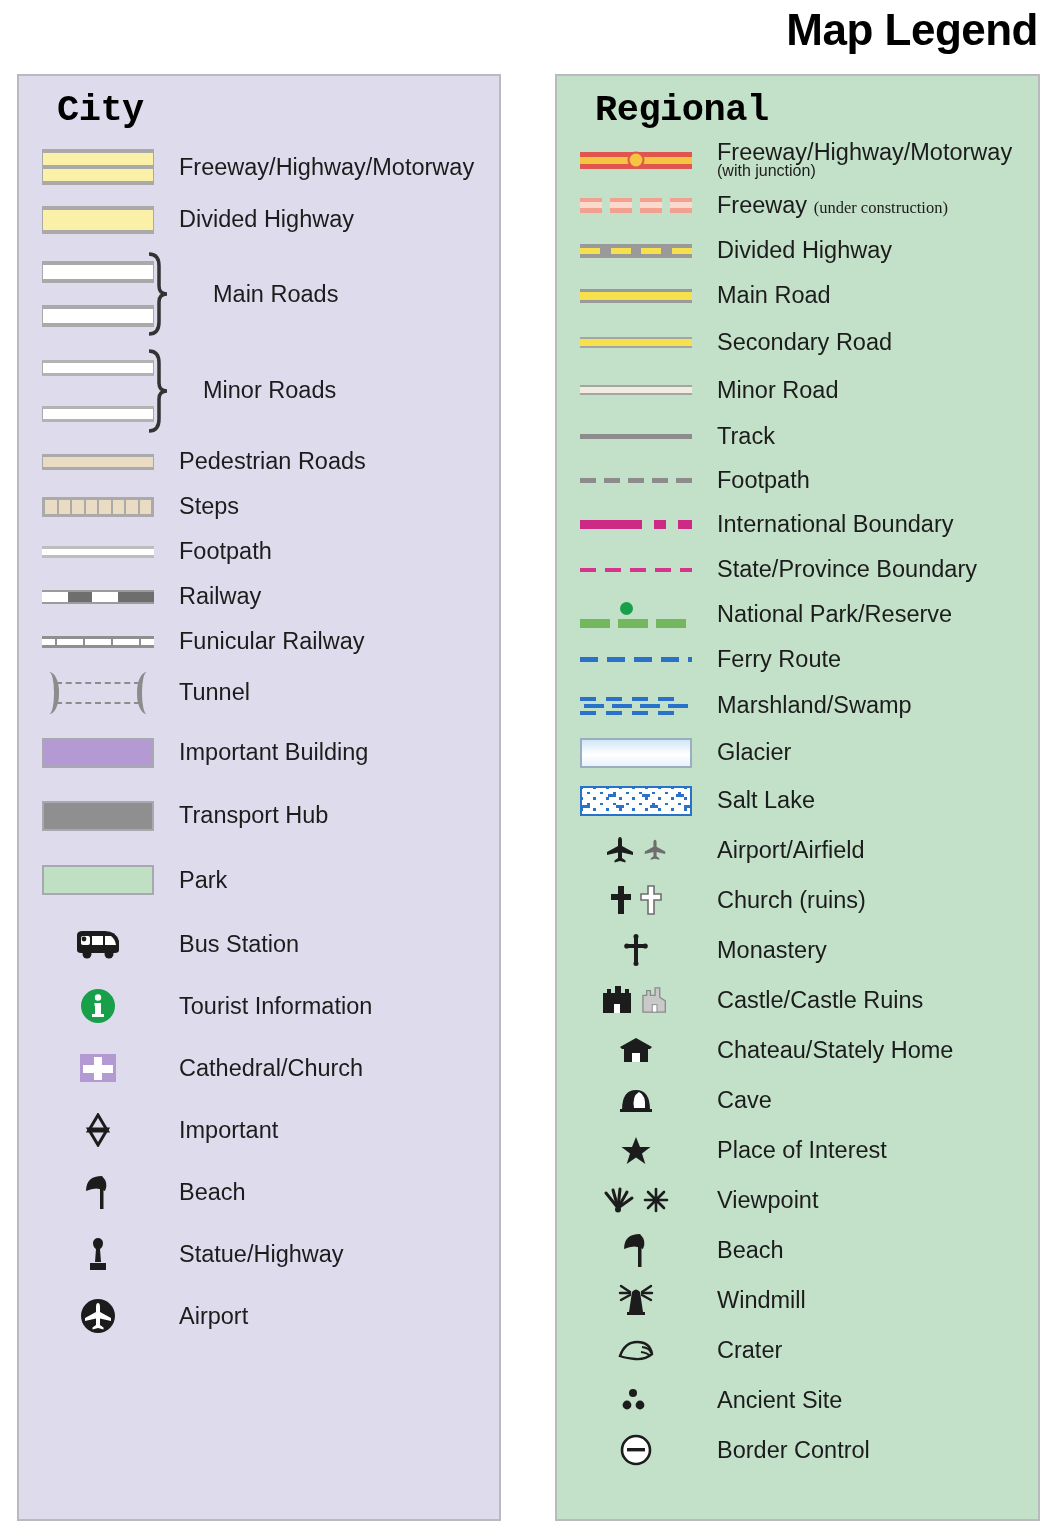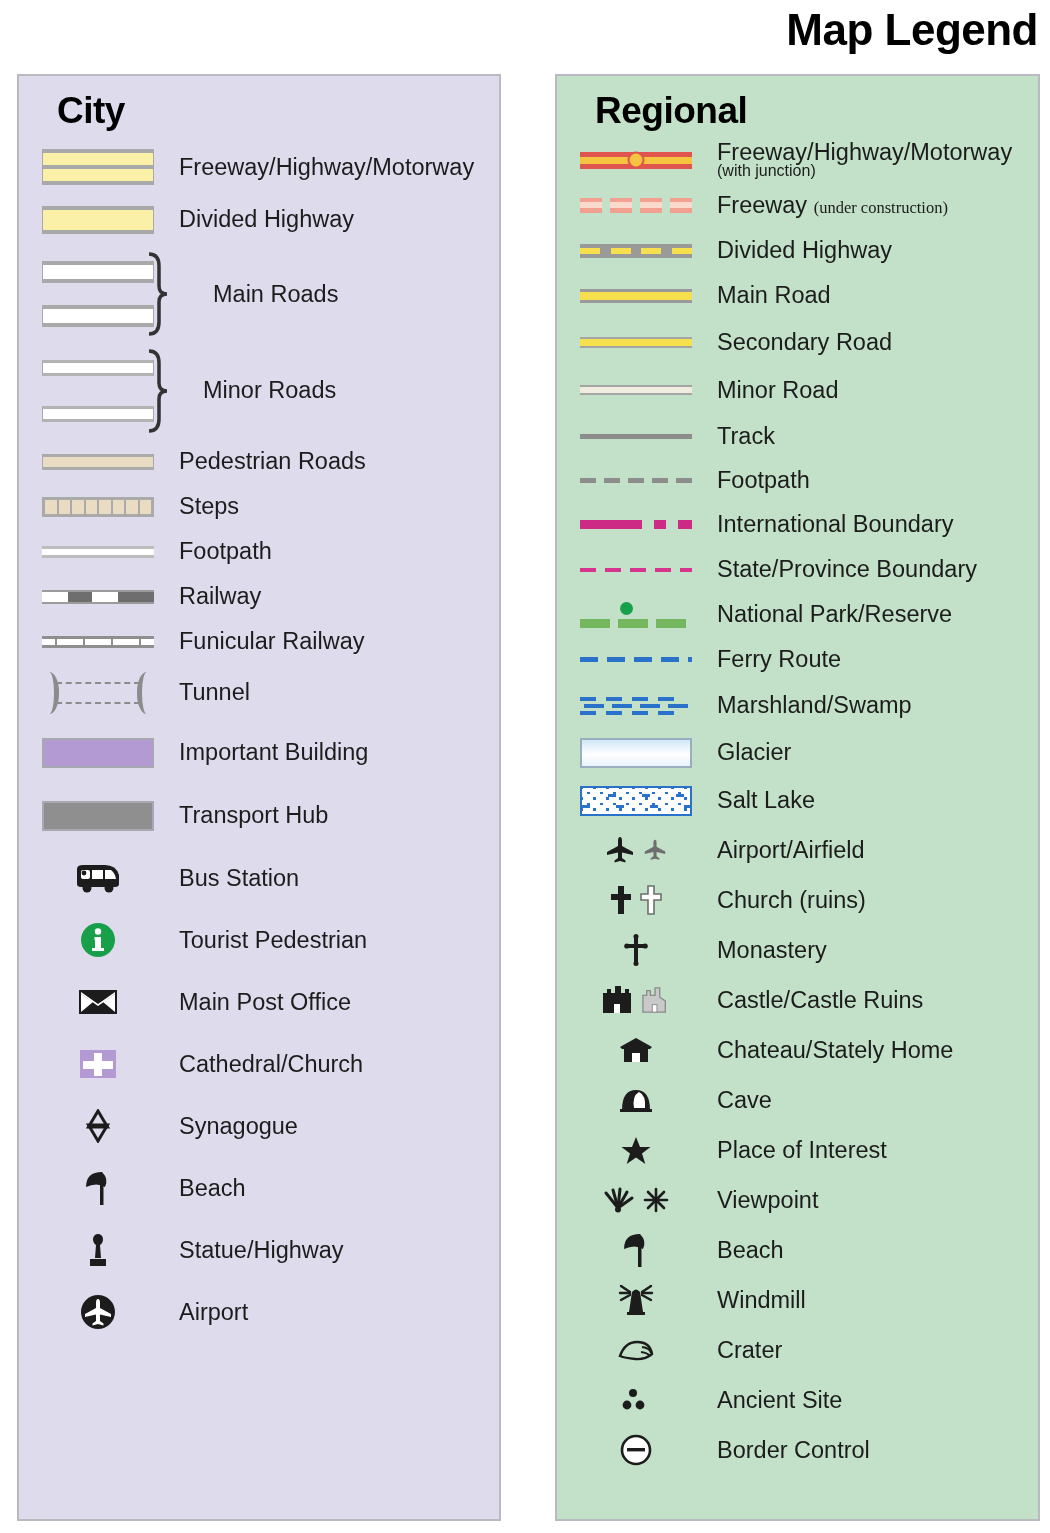--- a/index.html
+++ b/index.html
@@ -36,20 +36,21 @@
     width: 485px; height: 1447px;
     background: #c3e0c8;
   }
   .panel-title {
     font-size: 37px;
     font-weight: bold;
     color: #000;
     letter-spacing: -0.5px;
     margin: 16px 0 0 38px;
     line-height: 1;
+    font-family: Liberation Mono, monospace;
   }
   .rows { margin-top: 12px; }
   .row {
     display: flex;
     align-items: center;
     position: relative;
   }
   .sym {
     flex: 0 0 auto;
     display: flex;
@@ -463,20 +464,26 @@
       <div class="label">Important Building</div>
     </div>
 
     <div class="row" style="height:63px">
       <div class="sym">
         <div class="c-block c-hub"></div>
       </div>
       <div class="label">Transport Hub</div>
     </div>
 
+    <div class="row" style="height:66px">
+      <div class="sym">
+        <div class="c-block c-park"></div>
+      </div>
+      <div class="label">Park</div>
+    </div>
 
     <div class="row" style="height:62px">
       <div class="sym">
         <svg class="icon-svg" width="46" height="30" viewBox="0 0 46 30">
           <path d="M2 6 Q2 2 8 2 L30 2 Q41 2 44 12 L44 21 Q44 24 40 24 L6 24 Q2 24 2 21 Z" fill="#1c1c1c"></path>
           <rect x="6" y="7" width="9" height="9" rx="2" fill="#fff"></rect>
           <rect x="17" y="7" width="11" height="9" fill="#fff"></rect>
           <path d="M30 7 L36 7 Q40 10 41 16 L30 16 Z" fill="#fff"></path>
           <circle cx="12" cy="25" r="4.5" fill="#1c1c1c"></circle>
           <circle cx="34" cy="25" r="4.5" fill="#1c1c1c"></circle>
@@ -487,54 +494,43 @@
     </div>
 
     <div class="row" style="height:62px">
       <div class="sym">
         <svg class="icon-svg" width="36" height="36" viewBox="0 0 36 36">
           <circle cx="18" cy="18" r="17" fill="#17a049"></circle>
           <circle cx="18" cy="9.5" r="3.2" fill="#fff"></circle>
           <path d="M14.5 15 H21 V26 H24 V29 H12 V26 H15 V18 H14.5 Z" fill="#fff"></path>
         </svg>
       </div>
-      <div class="label">Tourist Pedestrian</div>
-    </div>
-
-    <div class="row" style="height:62px">
-      <div class="sym">
-        <svg class="icon-svg" width="40" height="26" viewBox="0 0 40 26">
-          <rect x="1" y="1" width="38" height="24" fill="#1c1c1c"></rect>
-          <path d="M3 3 L20 15 L37 3 L37 5 L20 17 L3 5 Z" fill="#fff"></path>
-          <path d="M3 23 L15 13 L3 5 Z" fill="#fff"></path>
-          <path d="M37 23 L25 13 L37 5 Z" fill="#fff"></path>
-        </svg>
-      </div>
-      <div class="label">Main Post Office</div>
-    </div>
+      <div class="label">Tourist Information</div>
+    </div>
+
 
     <div class="row" style="height:62px">
       <div class="sym">
         <svg class="icon-svg" width="38" height="30" viewBox="0 0 38 30">
           <rect x="1" y="1" width="36" height="28" fill="#b49ad3"></rect>
           <path d="M15 4 H23 V12 H34 V20 H23 V27 H15 V20 H4 V12 H15 Z" fill="#fff"></path>
         </svg>
       </div>
       <div class="label">Cathedral/Church</div>
     </div>
 
 
     <div class="row" style="height:62px">
       <div class="sym">
         <svg class="icon-svg" width="34" height="34" viewBox="0 0 34 34">
           <path d="M17 2 L26.5 18 L7.5 18 Z" fill="none" stroke="#1c1c1c" stroke-width="3"></path>
           <path d="M17 32 L7.5 16 L26.5 16 Z" fill="none" stroke="#1c1c1c" stroke-width="3"></path>
         </svg>
       </div>
-      <div class="label">Synagogue</div>
+      <div class="label">Important</div>
     </div>
 
     <div class="row" style="height:62px">
       <div class="sym">
         <svg class="icon-svg" width="30" height="36" viewBox="0 0 30 36">
           <path d="M3 17 Q3 2 19 2 Q26 9 22 17 Q14 12 3 17 Z" fill="#1c1c1c"></path>
           <rect x="17" y="14" width="3.5" height="21" fill="#1c1c1c"></rect>
         </svg>
       </div>
       <div class="label">Beach</div>

